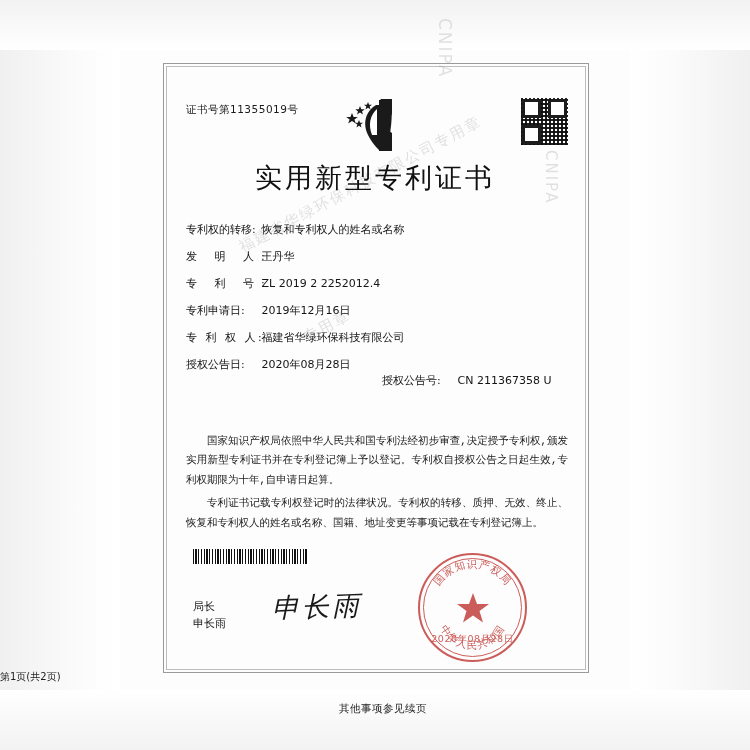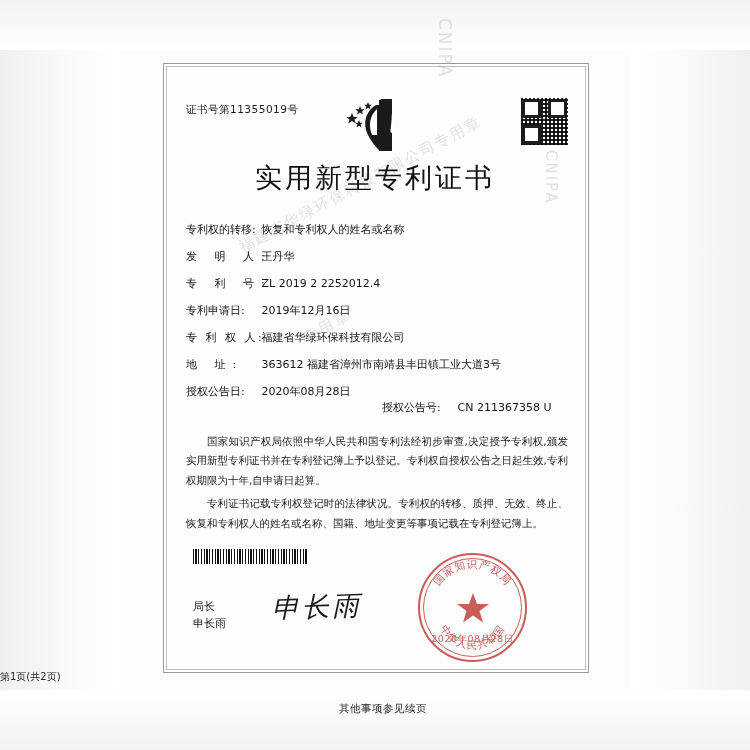--- a/index.html
+++ b/index.html
@@ -199,20 +199,21 @@
     top: 432px;
     width: 382px;
     font-size: 10.5px;
     line-height: 1.85;
     color: #1a1a1a;
     text-align: justify;
   }
   .body-text p {
     margin: 0 0 4px 0;
     text-indent: 21px;
+    font-family: Liberation Mono, monospace;
   }
 
   
   .barcode {
     position: absolute;
     left: 193px;
     top: 549px;
     width: 115px;
     height: 15px;
     background: repeating-linear-gradient(
@@ -376,24 +377,20 @@
     <div class="frow">
       <span class="flabel lbl-plain">专利申请日:</span>
       <span class="fvalue">2019年12月16日</span>
     </div>
 
     <div class="frow">
       <span class="flabel lbl-wide">专 利 权 人:</span>
       <span class="fvalue">福建省华绿环保科技有限公司</span>
     </div>
 
-    <div class="frow">
-      <span class="flabel lbl-spread">地 址:</span>
-      <span class="fvalue">363612 福建省漳州市南靖县丰田镇工业大道3号</span>
-    </div>
 
     <div class="grant-row">
       <span class="flabel lbl-plain">授权公告日:</span>
       <span class="fvalue">2020年08月28日</span>
       <span class="grant-right">
         <span class="flabel lbl-plain">授权公告号:</span>
         <span class="fvalue">CN 211367358 U</span>
       </span>
     </div>
 

